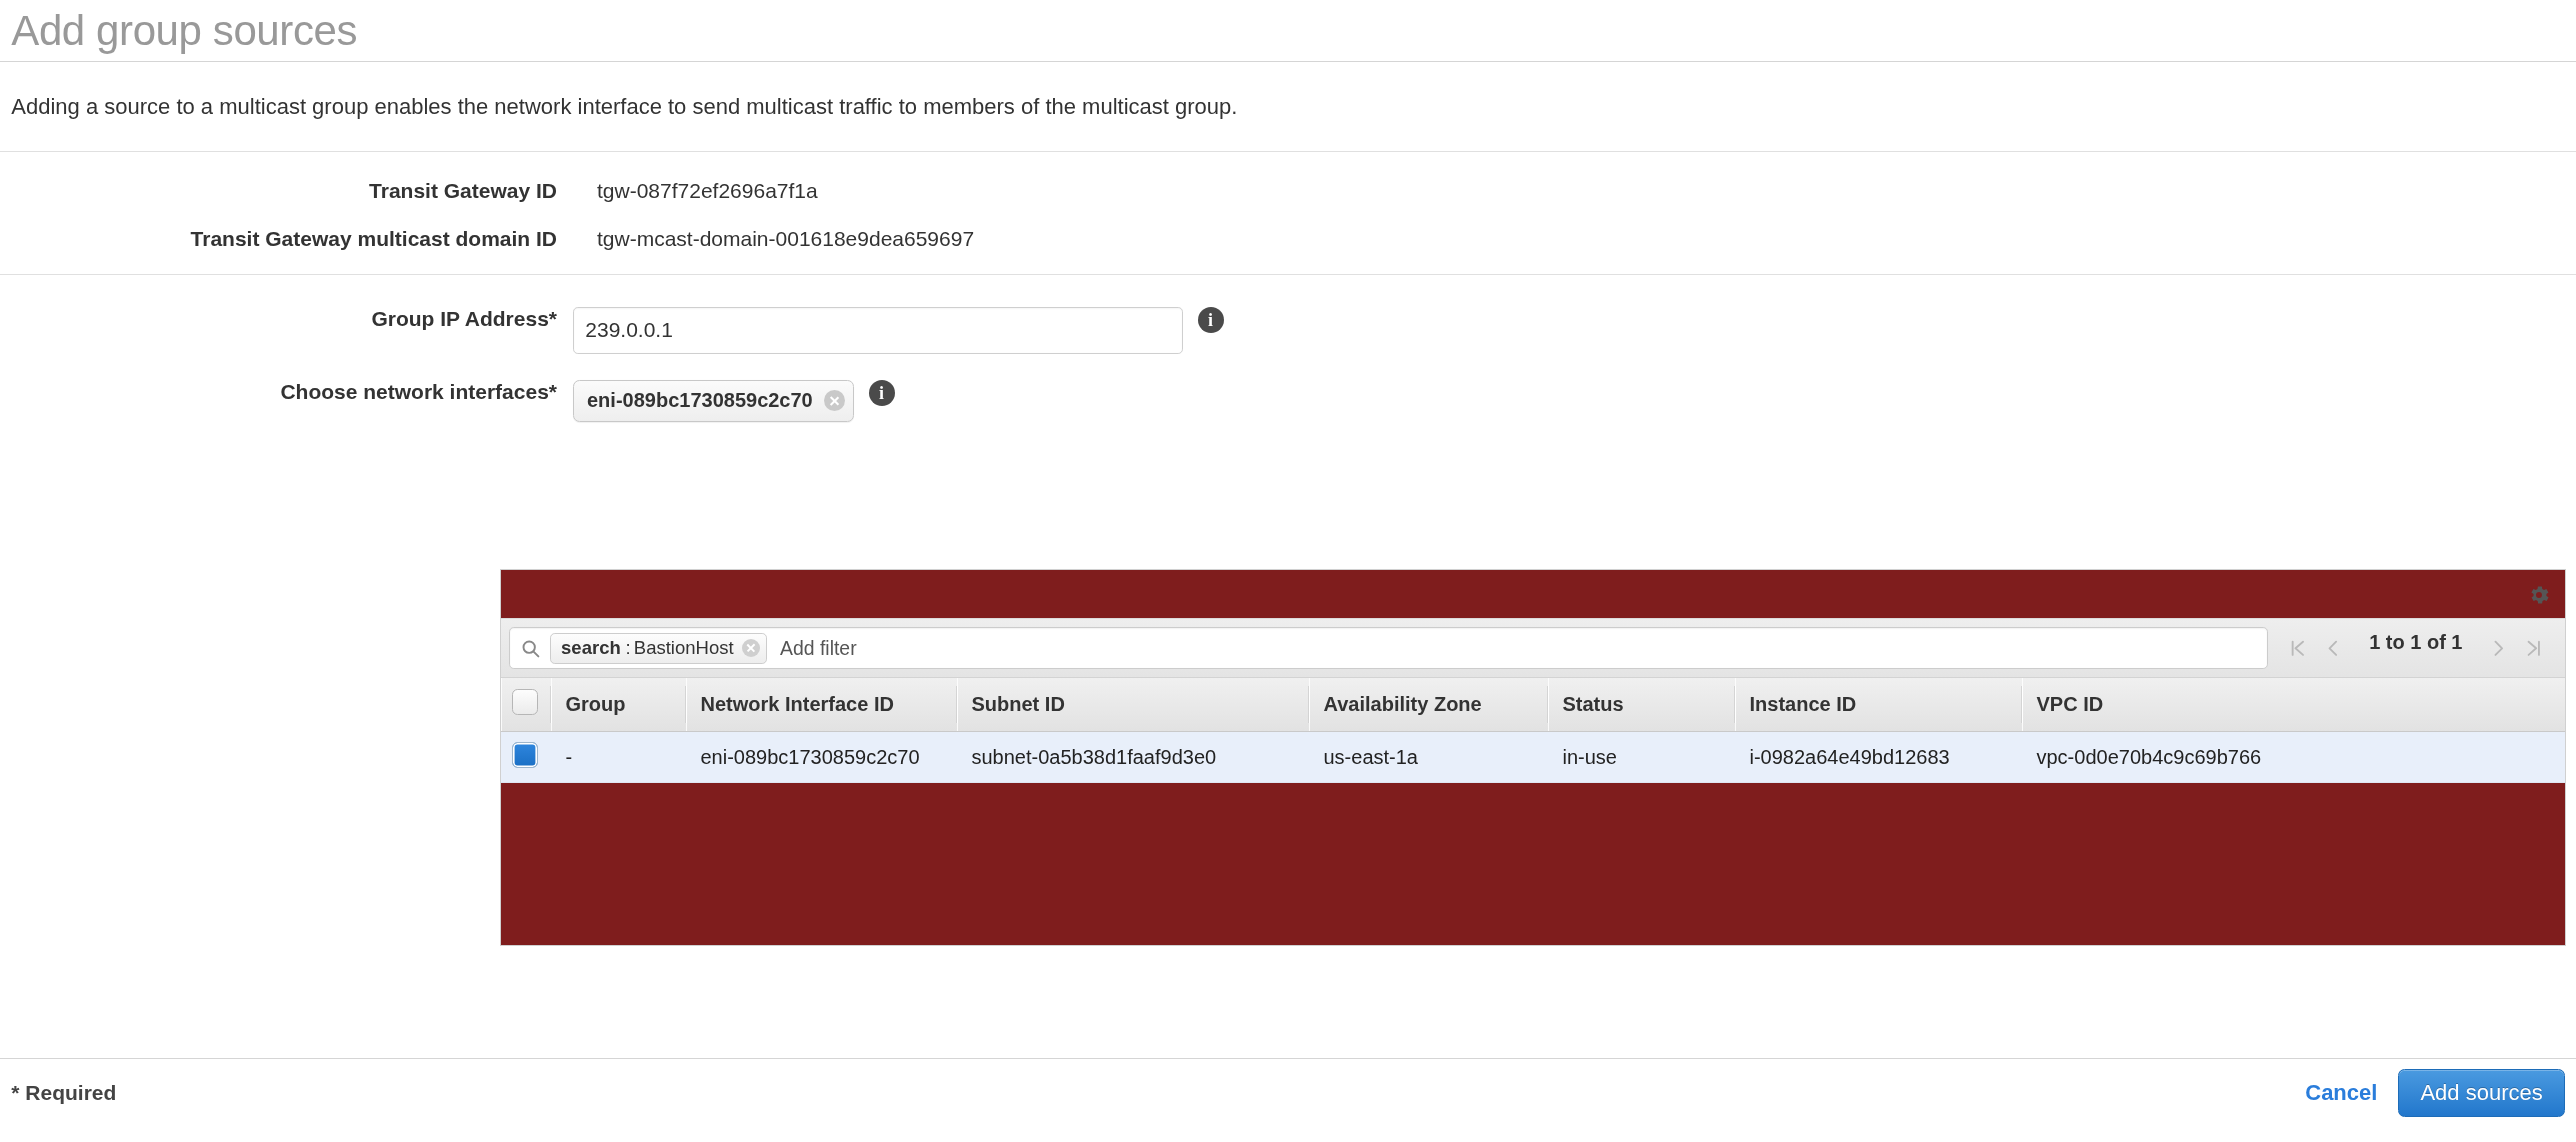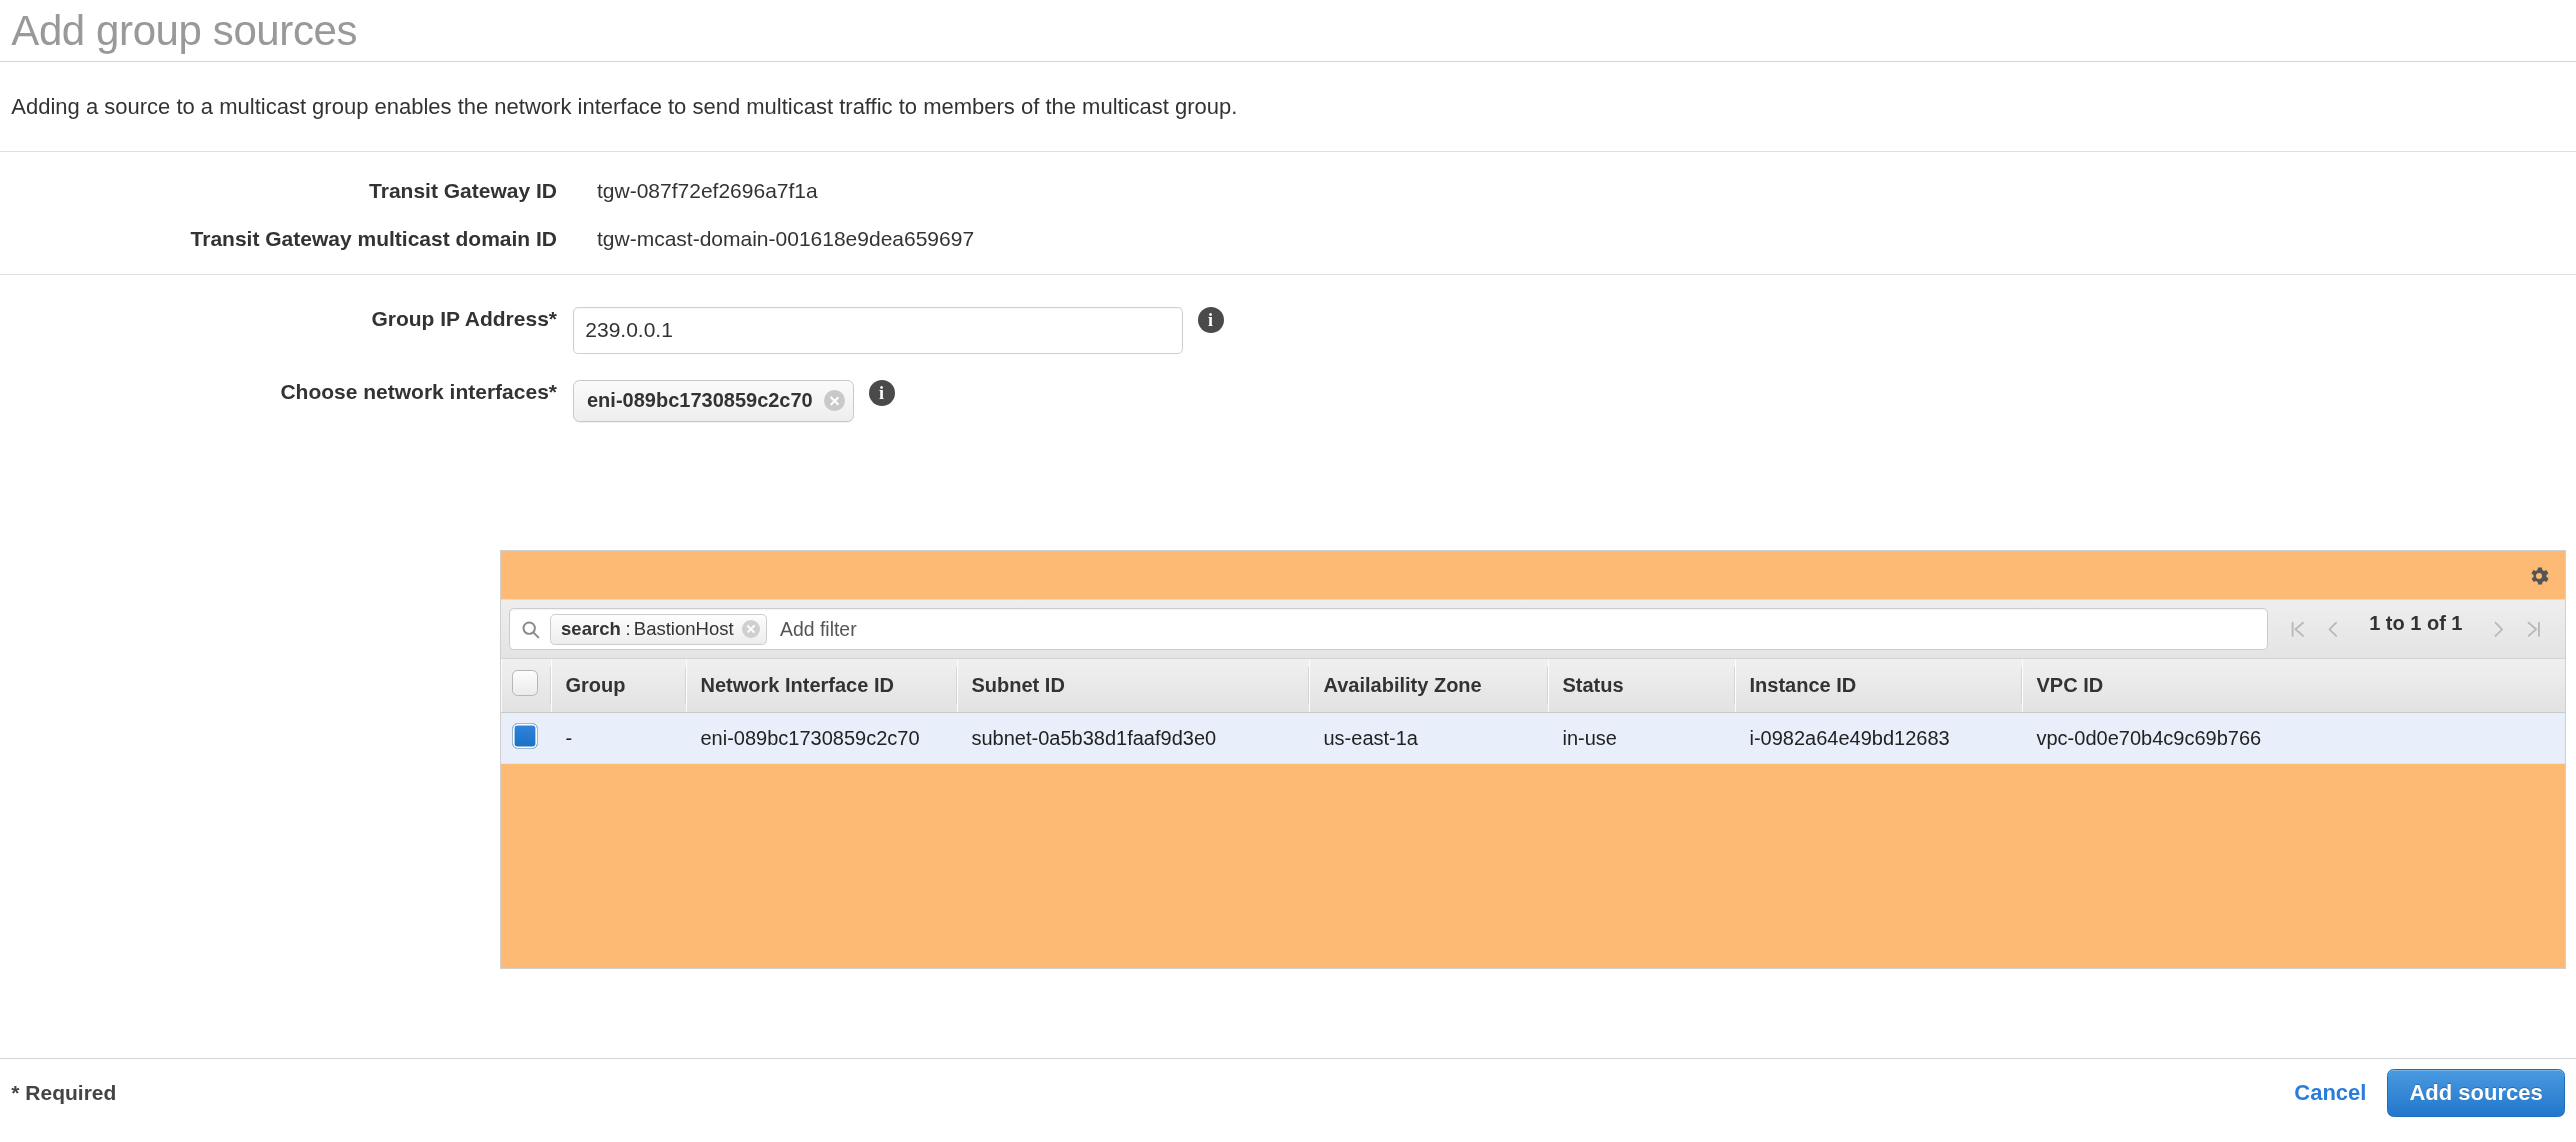--- a/index.html
+++ b/index.html
@@ -143,26 +143,26 @@
     justify-content: center;
     margin-left: 14.5px;
     flex: 0 0 auto;
     line-height: 1;
   }
 
   
   .panel {
     position: absolute;
     left: 500px;
-    top: 550px;
+    top: 569px;
     width: 2066px;
-    height: 419px;
+    height: 377px;
     border: 0.8px solid #d0d0d0;
     box-sizing: border-box;
-    background: #fdba74;
+    background: #7f1d1d;
   }
   .panel-toolbar {
     height: 48px;
     position: relative;
   }
   .gear-icon {
     position: absolute;
     right: 14.5px;
     top: 13px;
     width: 24px;
@@ -344,21 +344,21 @@
   .cancel-link {
     font-size: 22px;
     font-weight: bold;
     color: #2a7ddb;
     margin-right: 21px;
     cursor: pointer;
   }
   .primary-btn {
     font-family: "Liberation Sans", sans-serif;
     font-size: 22px;
-    font-weight: bold;
+    font-weight: normal;
     color: #ffffff;
     background: linear-gradient(to bottom, #4a9ae0 0%, #2277cc 100%);
     border: 0.8px solid #1d6cb8;
     border-radius: 6.5px;
     padding: 0 21px;
     height: 48px;
     cursor: pointer;
     text-shadow: 0 -0.8px 0 rgba(0,0,0,0.25);
     box-shadow: inset 0 0.8px 0 rgba(255,255,255,0.35);
     text-align: center;

